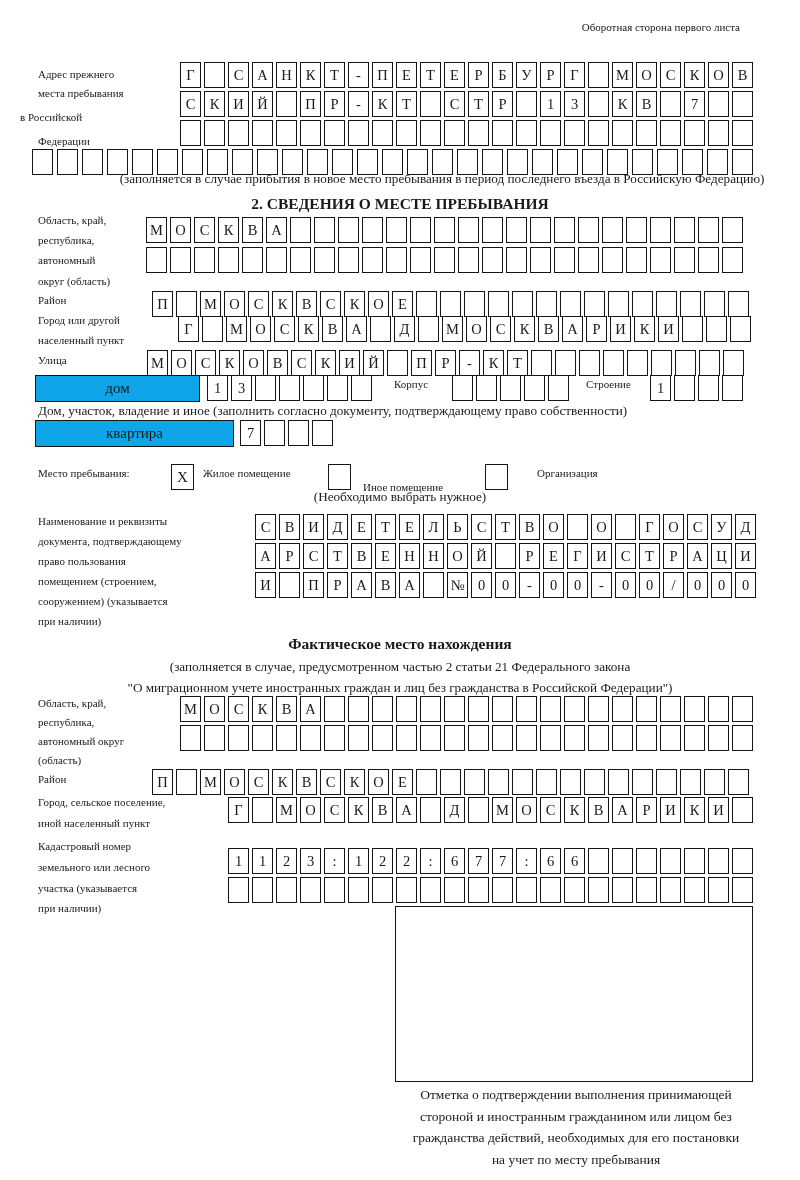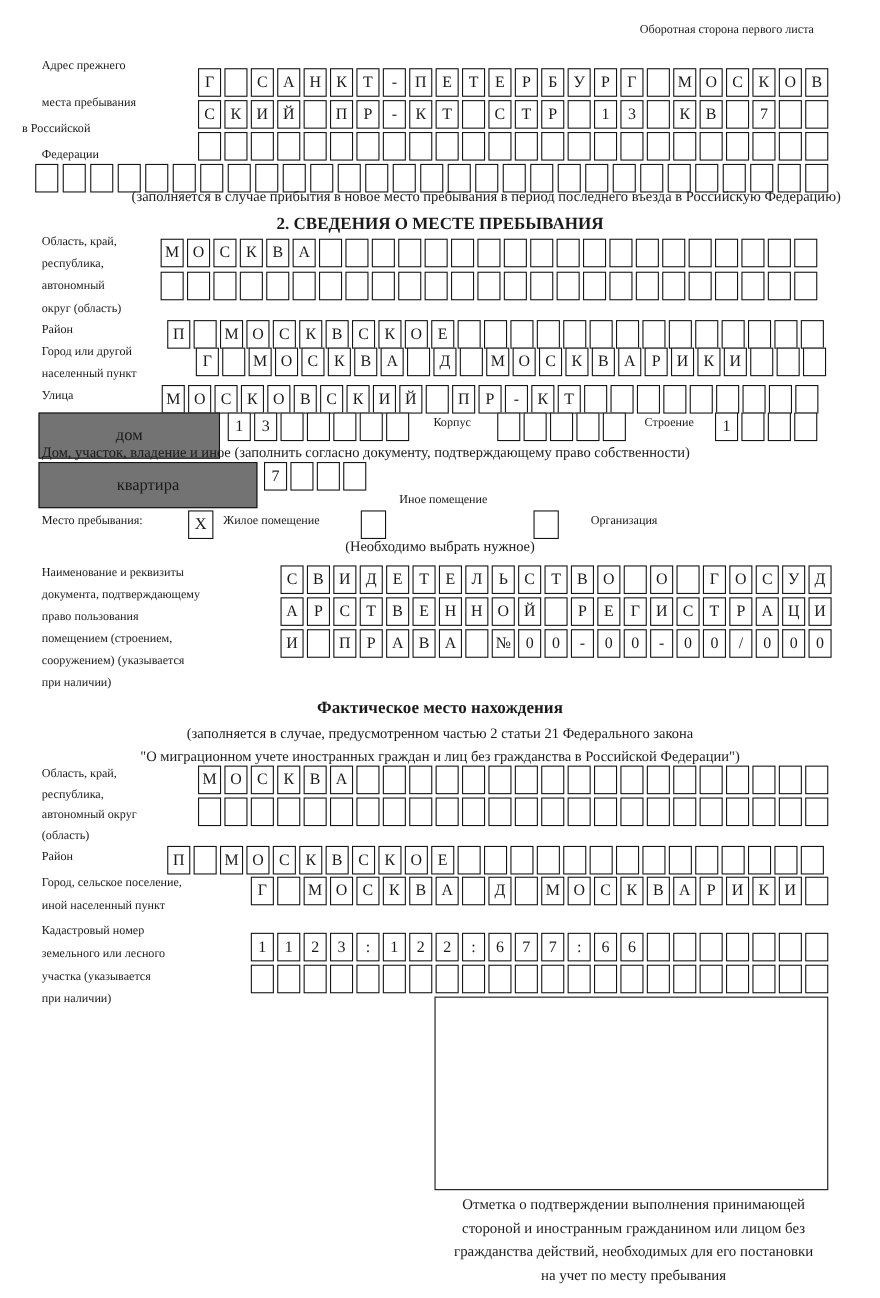--- a/index.html
+++ b/index.html
@@ -7,35 +7,35 @@
         font-family:"Liberation Serif","DejaVu Serif",serif;color:#1a1a1a;}
   .abs{position:absolute;}
   .lbl{font-size:11px;white-space:nowrap;line-height:1.15;}
   .cap{font-size:13.2px;white-space:nowrap;line-height:1.2;}
   .title{font-size:15.5px;font-weight:bold;white-space:nowrap;}
   .center{left:0;width:800px;text-align:center;}
   .row{display:flex;gap:3px;}
   .row.g4{gap:4px;}
   .cell{width:21px;height:26px;box-sizing:border-box;border:1.6px solid #151515;background:#fff;
         display:flex;align-items:center;justify-content:center;font-size:14.5px;line-height:1;}
-  .labelbox{box-sizing:border-box;border:1.6px solid #151515;height:42px;background:#737373;
+  .labelbox{box-sizing:border-box;border:1.6px solid #151515;height:27px;background:#0ea5e9;
         display:flex;align-items:center;justify-content:center;font-size:15px;}
   .chk{width:23px;height:26px;box-sizing:border-box;border:1.6px solid #151515;background:#fff;
         display:flex;align-items:center;justify-content:center;font-size:15px;}
   .stamp{box-sizing:border-box;border:1.8px solid #151515;background:#fff;}
   .stampnote{font-size:13.5px;line-height:21.5px;text-align:center;}
 </style>
 </head>
 <body>
 
 <div class="page">
 
   <div class="abs lbl" style="top:21px;right:60px;">Оборотная сторона первого листа</div>
 
-  <div class="abs lbl" style="left:38px;top:54px;">Адрес прежнего</div>
+  <div class="abs lbl" style="left:38px;top:68px;">Адрес прежнего</div>
   <div class="abs lbl" style="left:38px;top:87px;">места пребывания</div>
   <div class="abs lbl" style="left:20px;top:111px;">в Российской</div>
   <div class="abs lbl" style="left:38px;top:135px;">Федерации</div>
   <div class="abs row" style="left:180px;top:62px;">
       <span class="cell">Г</span>
       <span class="cell"></span>
       <span class="cell">С</span>
       <span class="cell">А</span>
       <span class="cell">Н</span>
       <span class="cell">К</span>
@@ -323,21 +323,21 @@
       <span class="cell">7</span>
       <span class="cell"></span>
       <span class="cell"></span>
       <span class="cell"></span>
     </div>
 
   <div class="abs lbl" style="left:38px;top:467px;">Место пребывания:</div>
   <div class="abs chk" style="left:171px;top:464px;">X</div>
   <div class="abs lbl" style="left:203px;top:467px;">Жилое помещение</div>
   <div class="abs chk" style="left:328px;top:464px;"></div>
-  <div class="abs lbl" style="left:363px;top:448px;">Иное помещение</div>
+  <div class="abs lbl" style="left:363px;top:481px;">Иное помещение</div>
   <div class="abs chk" style="left:485px;top:464px;"></div>
   <div class="abs lbl" style="left:537px;top:467px;">Организация</div>
   <div class="abs cap center" style="top:489px;">(Необходимо выбрать нужное)</div>
 
   <div class="abs lbl" style="left:38px;top:515px;">Наименование и реквизиты</div>
   <div class="abs lbl" style="left:38px;top:535px;">документа, подтверждающему</div>
   <div class="abs lbl" style="left:38px;top:555px;">право пользования</div>
   <div class="abs lbl" style="left:38px;top:575px;">помещением (строением,</div>
   <div class="abs lbl" style="left:38px;top:595px;">сооружением) (указывается</div>
   <div class="abs lbl" style="left:38px;top:615px;">при наличии)</div>

